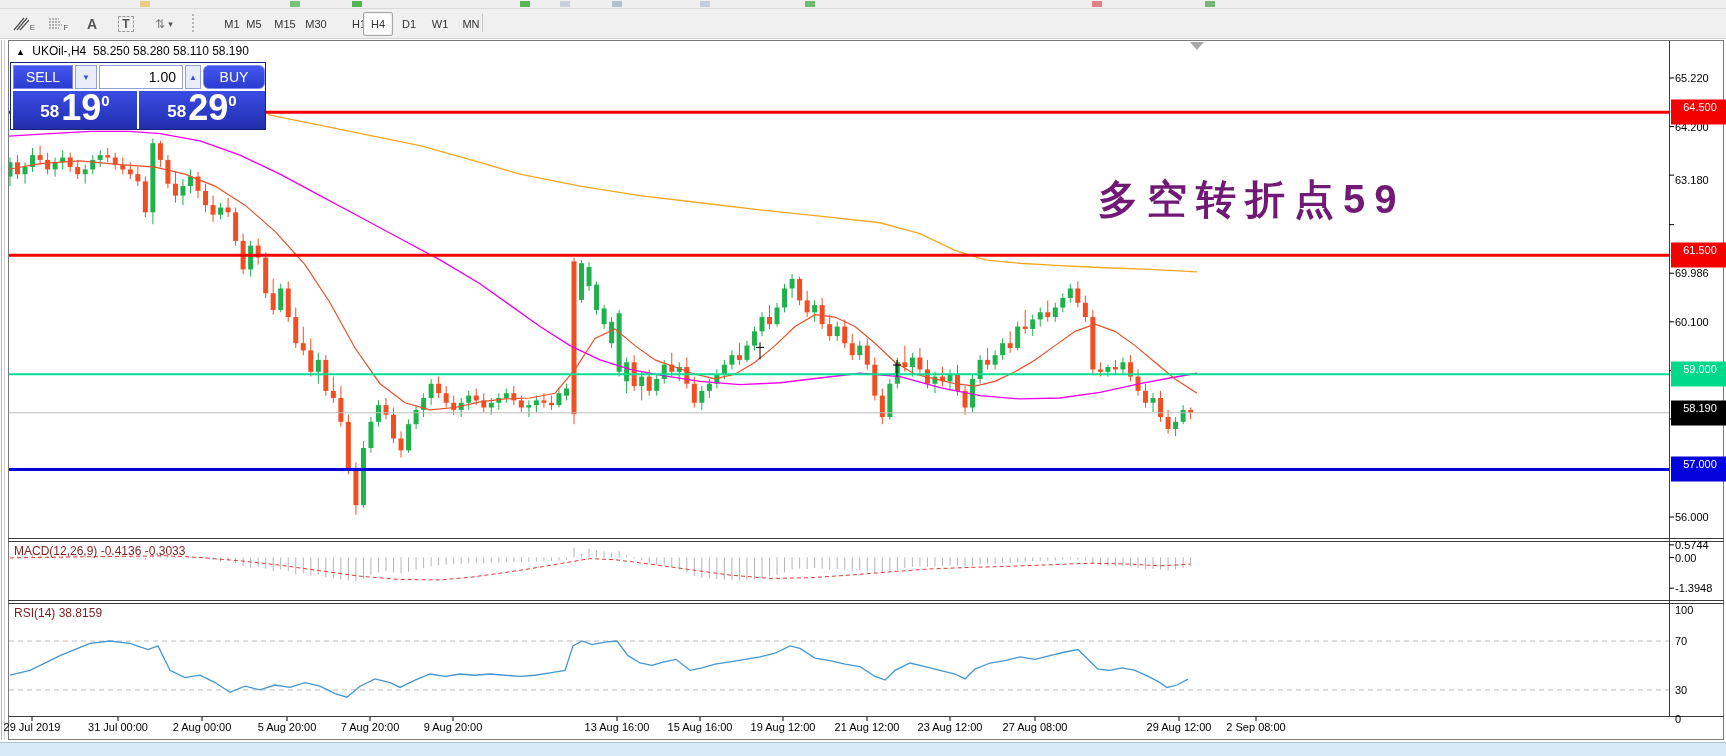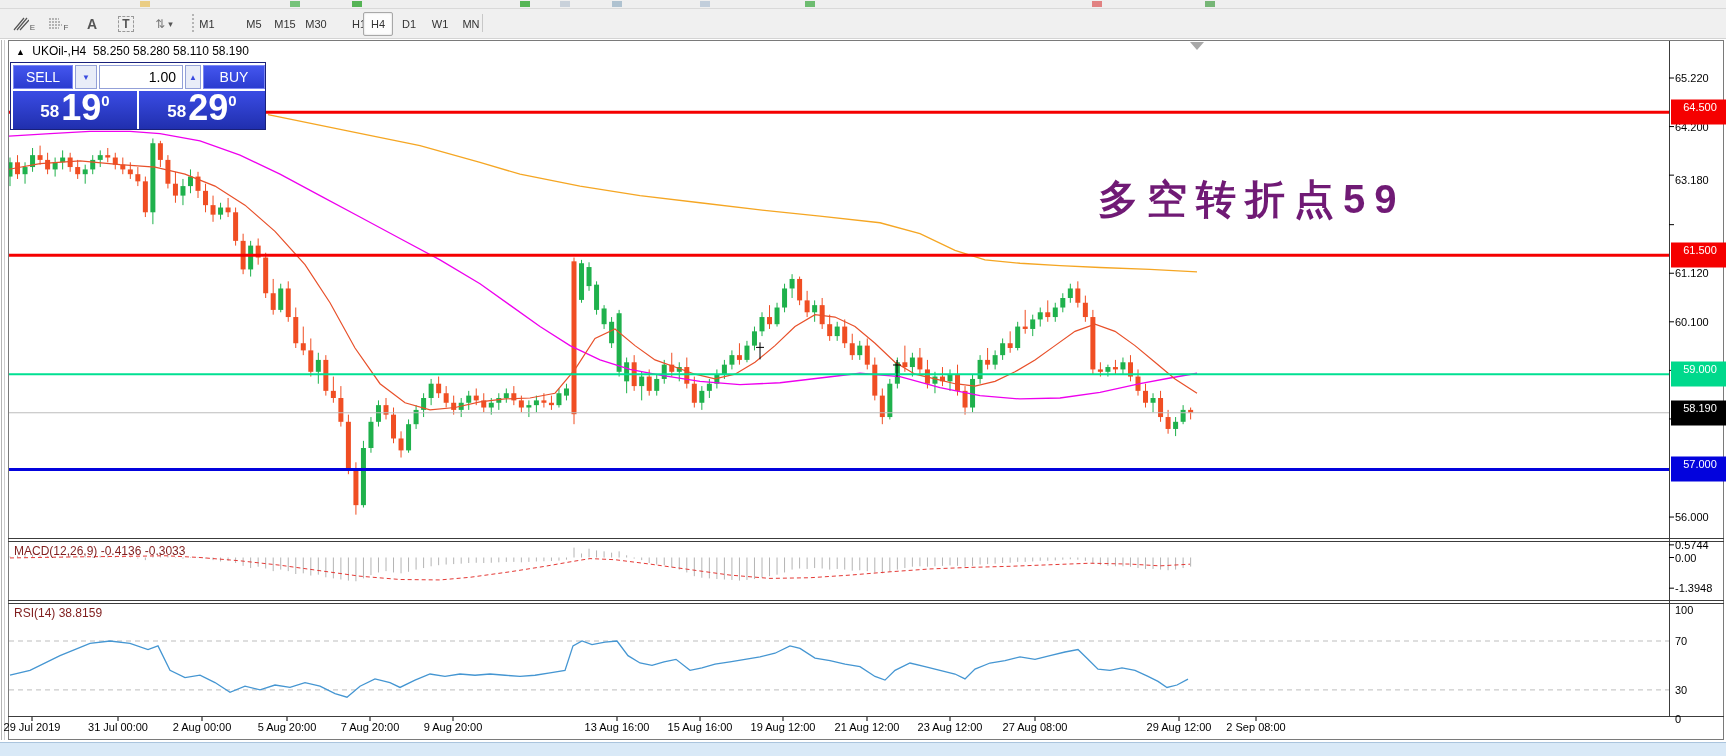--- a/index.html
+++ b/index.html
@@ -82,21 +82,21 @@
     </div>
     <div class="tbtn" style="left:110px;width:30px;">
       <span class="iconltr" style="border:1px dashed #999;padding:0 3px;">T</span>
     </div>
     <div class="tbtn" style="left:144px;width:38px;">
       <span style="color:#777;font-size:12px;">⇅</span>
       <span style="color:#555;font-size:9px;margin-left:3px;">▾</span>
     </div>
     <div class="handle" style="left:192px;"></div>
     <div id="tf-strip">
-        <div class="tbtn tf" style="left: 192px;">M1</div>
+        <div class="tbtn tf" style="left: 217px;">M1</div>
         <div class="tbtn tf" style="left: 239px;">M5</div>
         <div class="tbtn tf" style="left: 270px;">M15</div>
         <div class="tbtn tf" style="left: 301px;">M30</div>
         <div class="tbtn tf" style="left: 344px;">H1</div>
         <div class="tbtn tf active" style="left: 363px;">H4</div>
         <div class="tbtn tf" style="left: 394px;">D1</div>
         <div class="tbtn tf" style="left: 425px;">W1</div>
         <div class="tbtn tf" style="left: 456px; text-align: right;">MN</div>
       </div>
     <div class="vsep" style="left:482px;"></div>
@@ -662,21 +662,21 @@
     </div>
     <div id="vol-down" class="ock-cell" style="left:64px;top:2px;width:22px;height:24px;">
       <span>▼</span>
     </div>
     <div id="vol-field" class="ock-cell" style="left:88px;top:2px;width:84px;height:24px;">
       <input id="vol-input" value="1.00" style="">
     </div>
     <div id="vol-up" class="ock-cell" style="left:174px;top:2px;width:16px;height:24px;">
       <span>▲</span>
     </div>
-    <div id="buy-btn" class="ock-cell" style="left:192px;top:2px;width:62px;height:24px;">
+    <div id="buy-btn" class="ock-cell" style="left:192px;top:2px;width:62px;height:24px;border-radius:6px;">
       <span>BUY</span>
     </div>
     <div class="ock-cell pricebox" style="left:2px;top:28px;width:124px;height:38px;">
       <span class="pb-small">58</span>
       <span class="pb-big">19</span>
       <span class="pb-sup">0</span>
     </div>
     <div class="ock-cell pricebox" style="left:128px;top:28px;width:126px;height:38px;">
       <span class="pb-small">58</span>
       <span class="pb-big">29</span>
@@ -687,21 +687,21 @@
   <div id="annotation" style="color: #701a75;">多空转折点59</div>
 
   <div class="indlabel" style="left:14px;top:544px;">MACD(12,26,9) -0.4136 -0.3033</div>
   <div class="indlabel" style="left:14px;top:606px;">RSI(14) 38.8159</div>
 
   <div id="price-axis">
       <div class="ptick" style="top: 78px;">65.220</div>
       <div class="ptick" style="top: 126.571px;">64.200</div>
       <div class="ptick" style="top: 180px;">63.180</div>
       <div class="ptick" style="top: 224.667px; margin-top: 25px;">62.140</div>
-      <div class="ptick" style="top: 273.238px;">61.120</div>
+      <div class="ptick" style="top: 273.238px;">69.986</div>
       <div class="ptick" style="top: 321.809px;">60.100</div>
       <div class="ptick" style="top: 370.381px;">59.080</div>
       <div class="ptick" style="top: 418.952px;">58.060</div>
       <div class="ptick" style="top: 517.047px;">56.000</div>
       <div class="ptag" style="top: 112.286px; background: rgb(245, 0, 0);">64.500</div>
       <div class="ptag" style="top: 255.143px; background: rgb(245, 0, 0);">61.500</div>
       <div class="ptag" style="top: 374.19px; background: rgb(0, 217, 140);">59.000</div>
       <div class="ptag" style="top: 412.762px; background: rgb(0, 0, 0);">58.190</div>
       <div class="ptag" style="top: 469.428px; background: rgb(3, 3, 221);">57.000</div>
       <div class="ptick" style="top: 544.863px;">0.5744</div>

